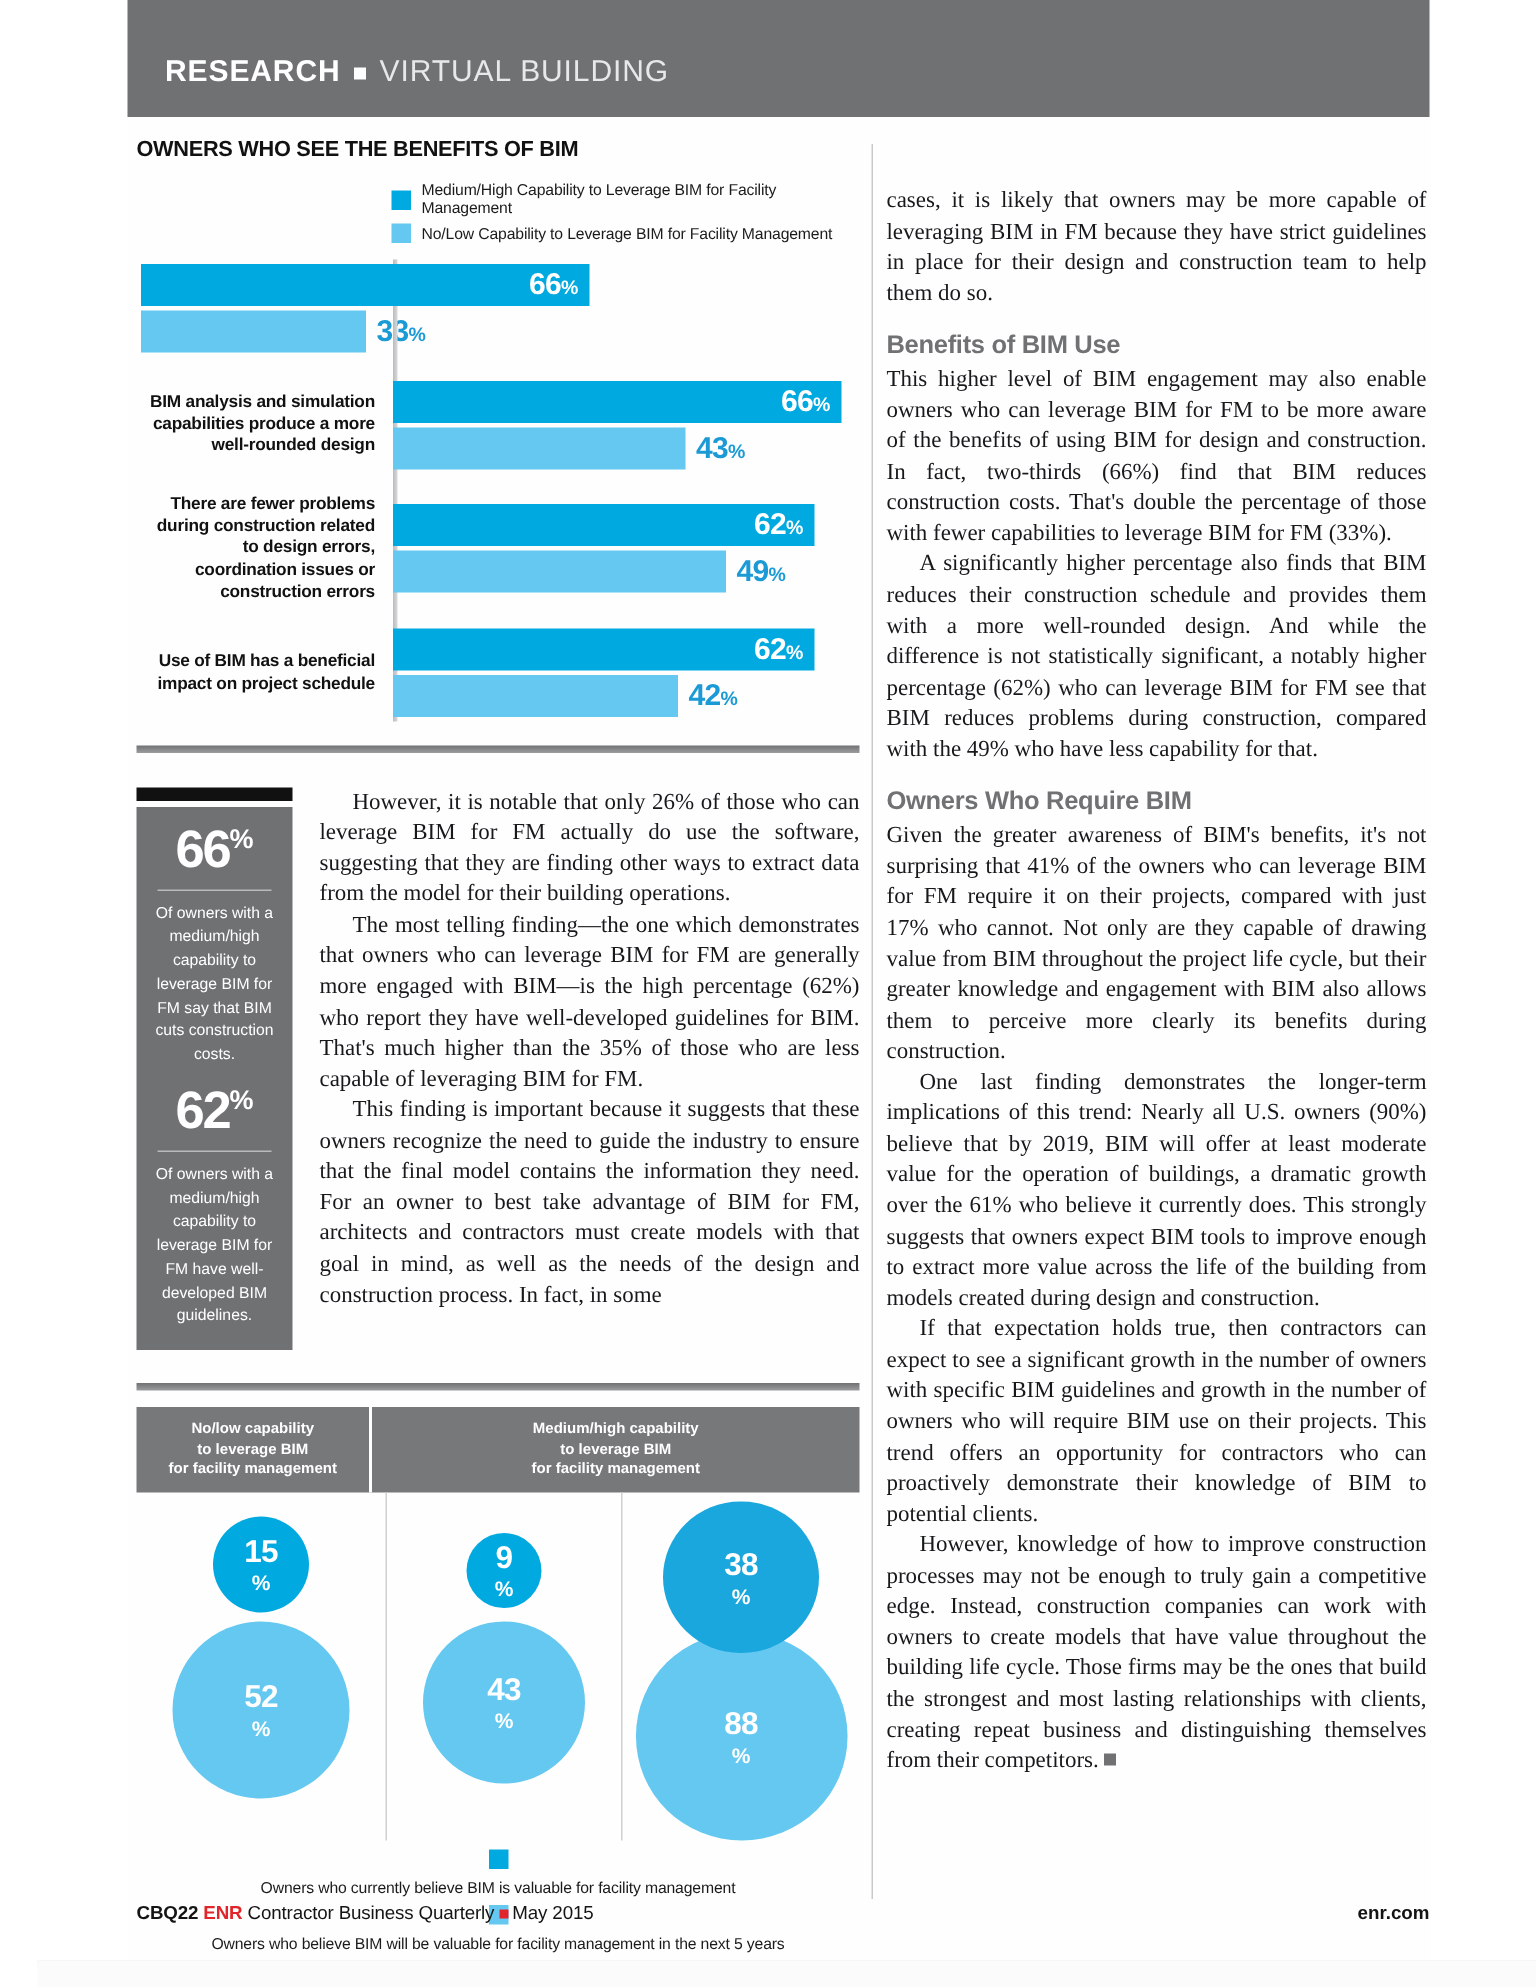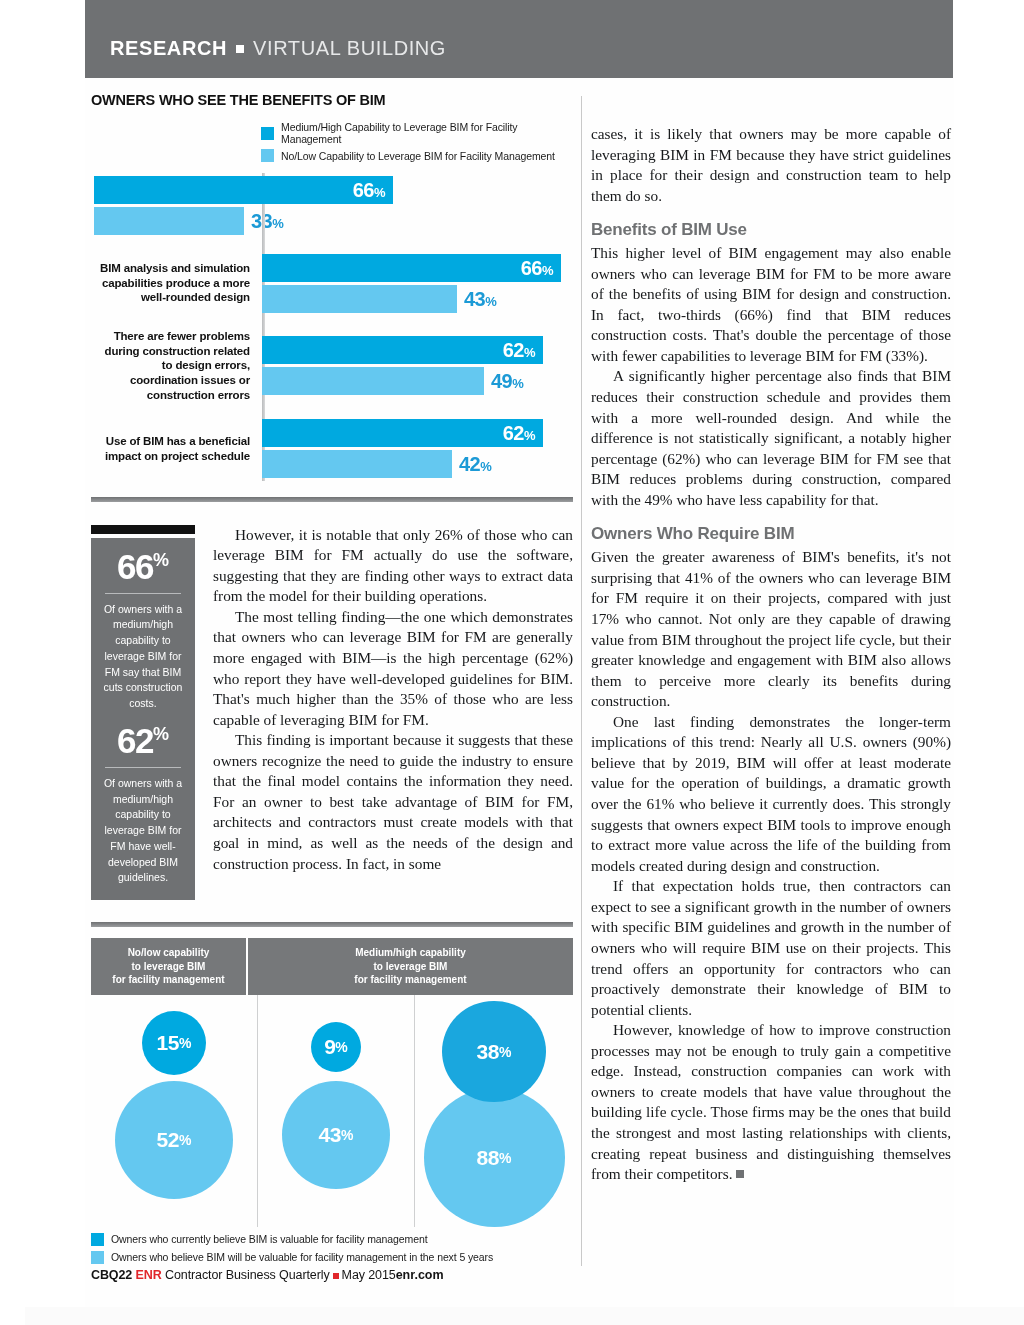--- a/index.html
+++ b/index.html
@@ -146,46 +146,47 @@
   .tbl-body .cell {
     display:flex; flex-direction:column; align-items:center; justify-content:flex-start;
     position: relative; padding-top: 4px;
   }
   .tbl-body .cell + .cell { border-left: 1px solid #cfd0d1; }
   .circ {
     border-radius: 50%;
     display:flex; align-items:center; justify-content:center;
     color: #ffffff; font-weight: bold;
     position: relative;
+    flex-direction: column;
   }
   .circ .num { font-size: 21px; letter-spacing:-0.5px; }
   .circ .pct { font-size: 14px; font-weight: bold; }
   .circ.top { z-index: 2; }
   .circ.bot { z-index: 1; }
 
   .legend2 { margin-top: 6px; }
-  .legend2 .legend-row { margin-bottom: 5px; }
+  .legend2 .legend-row { margin-bottom: 5px; flex-direction: column; }
   .legend2 .legend-tx { font-size: 10.5px; }
 
   
   .sect-head {
     font-family: "Liberation Sans", sans-serif;
     font-weight: bold;
     font-size: 17px;
     color: #6f7173;
     margin-top: 13px;
     margin-bottom: 1px;
     letter-spacing: -0.2px;
   }
   .endmark { display:inline-block; width:8px; height:8px; background:#6f7173; margin-left:4px; vertical-align:1px; }
 
   
   .footer {
     position:absolute; left:66px; top:1268px; width:862px;
-    display:flex; justify-content:flex-start; align-items:baseline;
+    display:flex; justify-content:space-between; align-items:baseline;
   }
   .footer-left { font-size: 12.5px; color:#141414; letter-spacing:-0.1px; }
   .footer-left .cbq { font-weight:bold; }
   .footer-left .enr { font-weight:bold; color:#e1262b; }
   .footer-left .sq { display:inline-block; width:6px; height:6px; background:#e1262b; margin:0 3px; }
   .footer-right { font-size: 12.5px; font-weight: bold; color:#141414; }
 </style>
 </head>
 <body>
 

